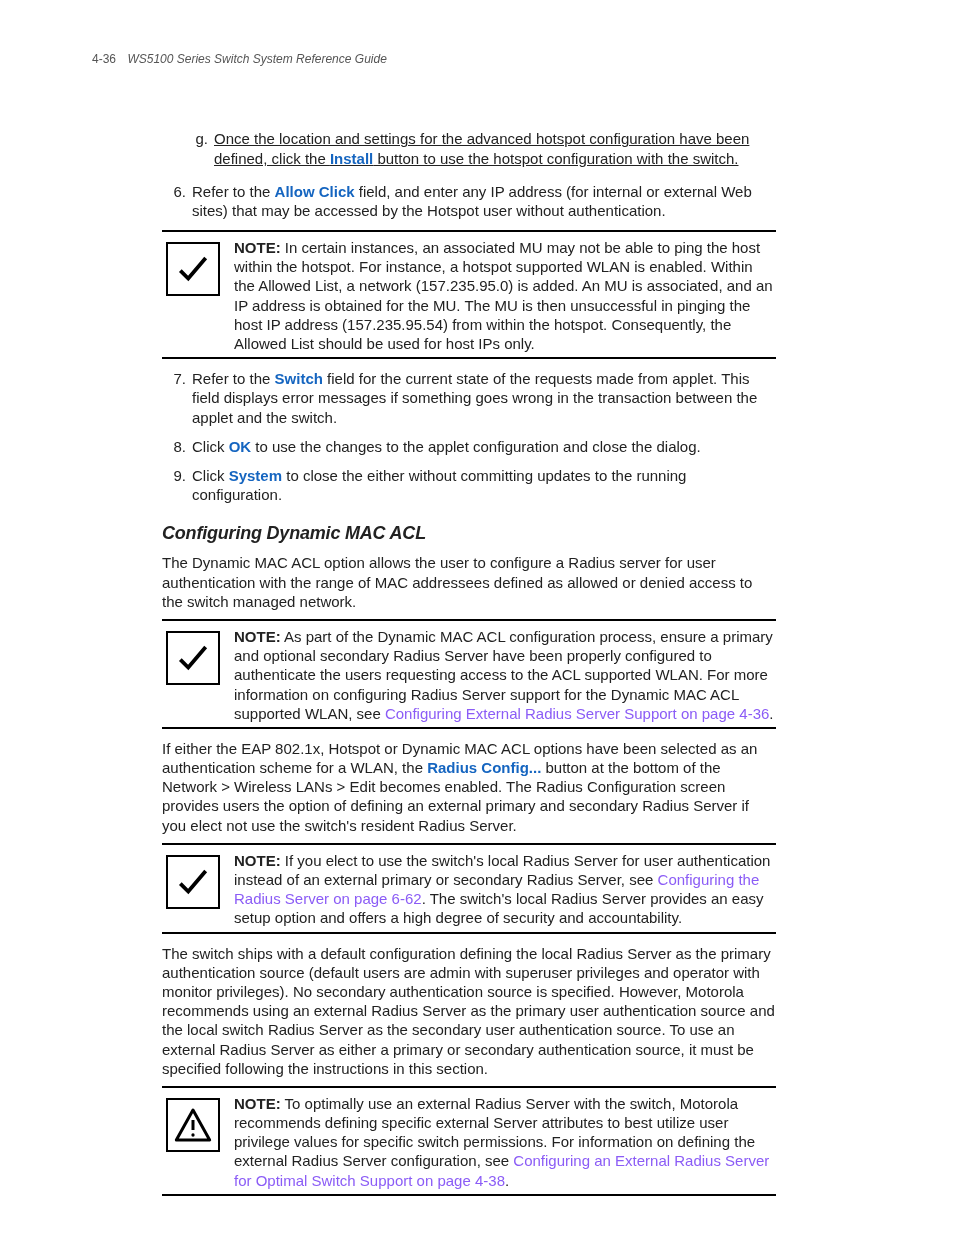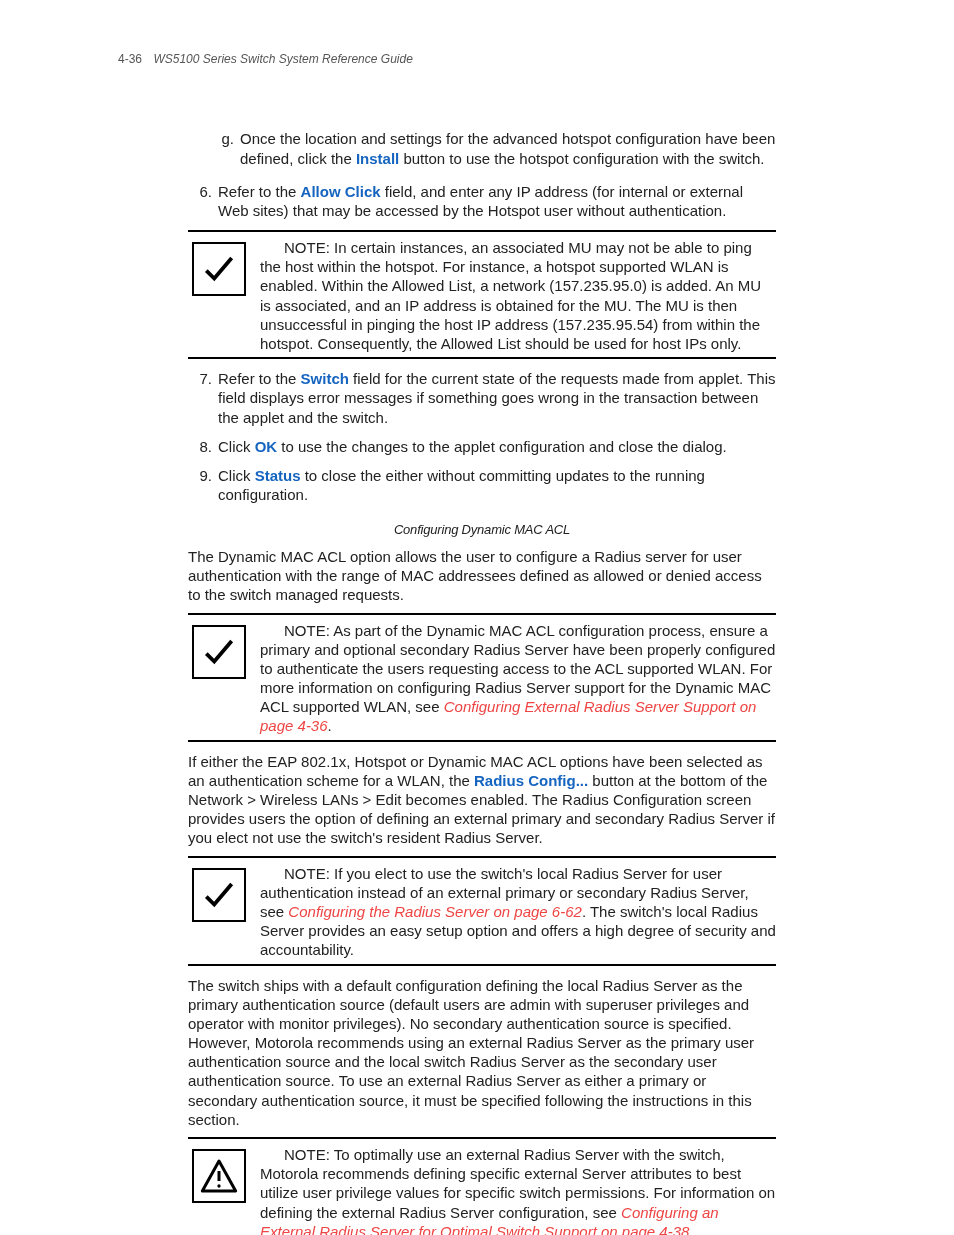--- a/index.html
+++ b/index.html
@@ -6,21 +6,21 @@
     margin: 0;
     padding: 0;
     background: #fff;
     font-family: "Helvetica Neue", Arial, sans-serif;
     color: #222;
   }
   .page {
     width: 881px;
     height: 1235px;
     box-sizing: border-box;
-    padding: 52px 105px 60px 118px;
+    padding: 52px 105px 60px 92px;
     position: relative;
     font-size: 15px;
     line-height: 1.28;
   }
   .running-head {
     font-size: 12px;
     font-style: italic;
     color: #555;
     margin-bottom: 62px;
   }
@@ -41,49 +41,48 @@
     display: flex;
     margin-left: 26px;
     margin-bottom: 14px;
   }
   .sub-step .marker {
     width: 20px;
     flex: 0 0 20px;
     text-align: right;
     padding-right: 6px;
   }
-  .sub-step .body { flex: 1; }
+  .sub-step .body { flex: 1; text-decoration: underline; }
   .kw { color: #1565c0; font-weight: bold; }
-  .link { color: #ef4444; font-style: italic; }
+  .link { color: #8b5cf6; }
   .note-block {
     margin: 6px 0 10px 0;
     border-top: 2px solid #000;
     border-bottom: 2px solid #000;
     padding: 4px 0;
   }
   .note-row { display: flex; align-items: flex-start; }
   .note-icon {
     width: 54px; height: 54px;
     flex: 0 0 54px;
     border: 2px solid #000;
     box-sizing: border-box;
     margin: 6px 14px 6px 4px;
     display: flex; align-items: center; justify-content: center;
   }
   .note-text { flex: 1; padding-top: 2px; }
-  .note-text b { font-weight: normal; margin-left: 24px; }
+  .note-text b { font-weight: bold; }
   .h3 {
     font-family: "Arial Narrow", Arial, sans-serif;
-    font-weight: normal;
+    font-weight: bold;
     font-style: italic;
-    font-size: 13px;
+    font-size: 18px;
     margin: 18px 0 8px 0;
     font-stretch: condensed;
     letter-spacing: -0.2px;
-    text-align: center;
   }
   .para { margin: 8px 0; }
   svg { display: block; }
 </style>
 </head>
 <body>
 
 <div class="page">
 
   <div class="running-head">
@@ -130,26 +129,26 @@
     <div class="step">
       <div class="marker">8.</div>
       <div class="body">
         <span>Click </span><span class="kw">OK</span><span> to use the changes to the applet configuration and close the dialog.</span>
       </div>
     </div>
 
     <div class="step">
       <div class="marker">9.</div>
       <div class="body">
-        <span>Click </span><span class="kw">Status</span><span> to close the either without committing updates to the running configuration.</span>
+        <span>Click </span><span class="kw">System</span><span> to close the either without committing updates to the running configuration.</span>
       </div>
     </div>
 
     <div class="h3">Configuring Dynamic MAC ACL</div>
-    <div class="para">The Dynamic MAC ACL option allows the user to configure a Radius server for user authentication with the range of MAC addressees defined as allowed or denied access to the switch managed requests.</div>
+    <div class="para">The Dynamic MAC ACL option allows the user to configure a Radius server for user authentication with the range of MAC addressees defined as allowed or denied access to the switch managed network.</div>
 
     <div class="note-block">
       <div class="note-row">
         <div class="note-icon">
           <svg width="38" height="38" viewBox="0 0 24 24">
               <path d="M4 13 L9 18 L20 5" stroke="#000" stroke-width="2.4" fill="none"></path>
             </svg>
         </div>
         <div class="note-text">
           <b>NOTE:</b><span> As part of the Dynamic MAC ACL configuration process, ensure a primary and optional secondary Radius Server have been properly configured to authenticate the users requesting access to the ACL supported WLAN. For more information on configuring Radius Server support for the Dynamic MAC ACL supported WLAN, see </span><span class="link">Configuring External Radius Server Support on page 4-36</span><span>.</span>

